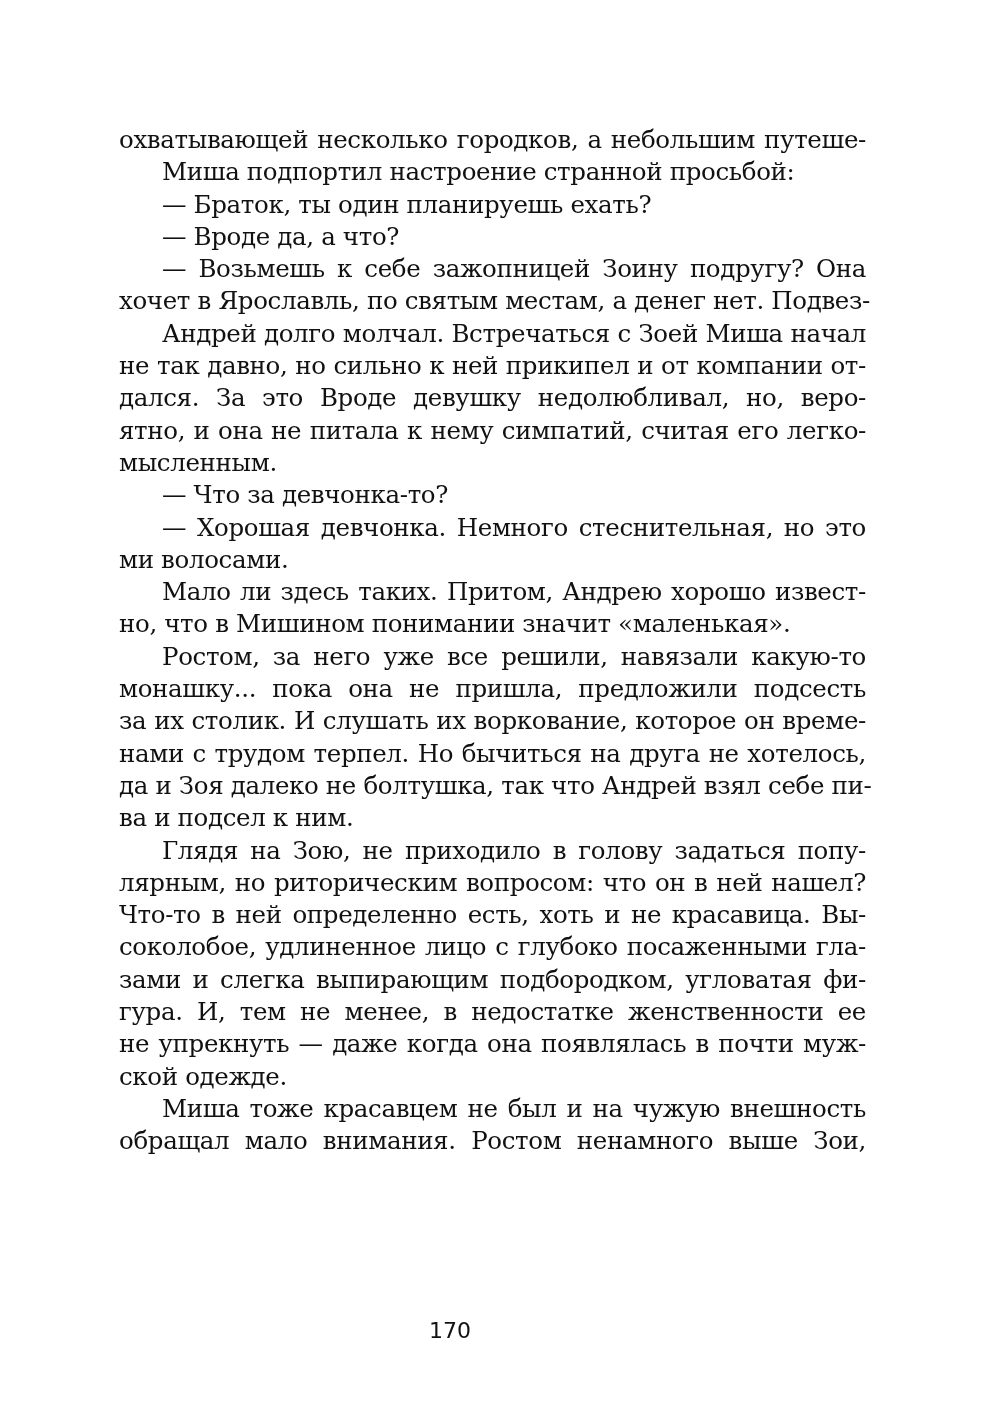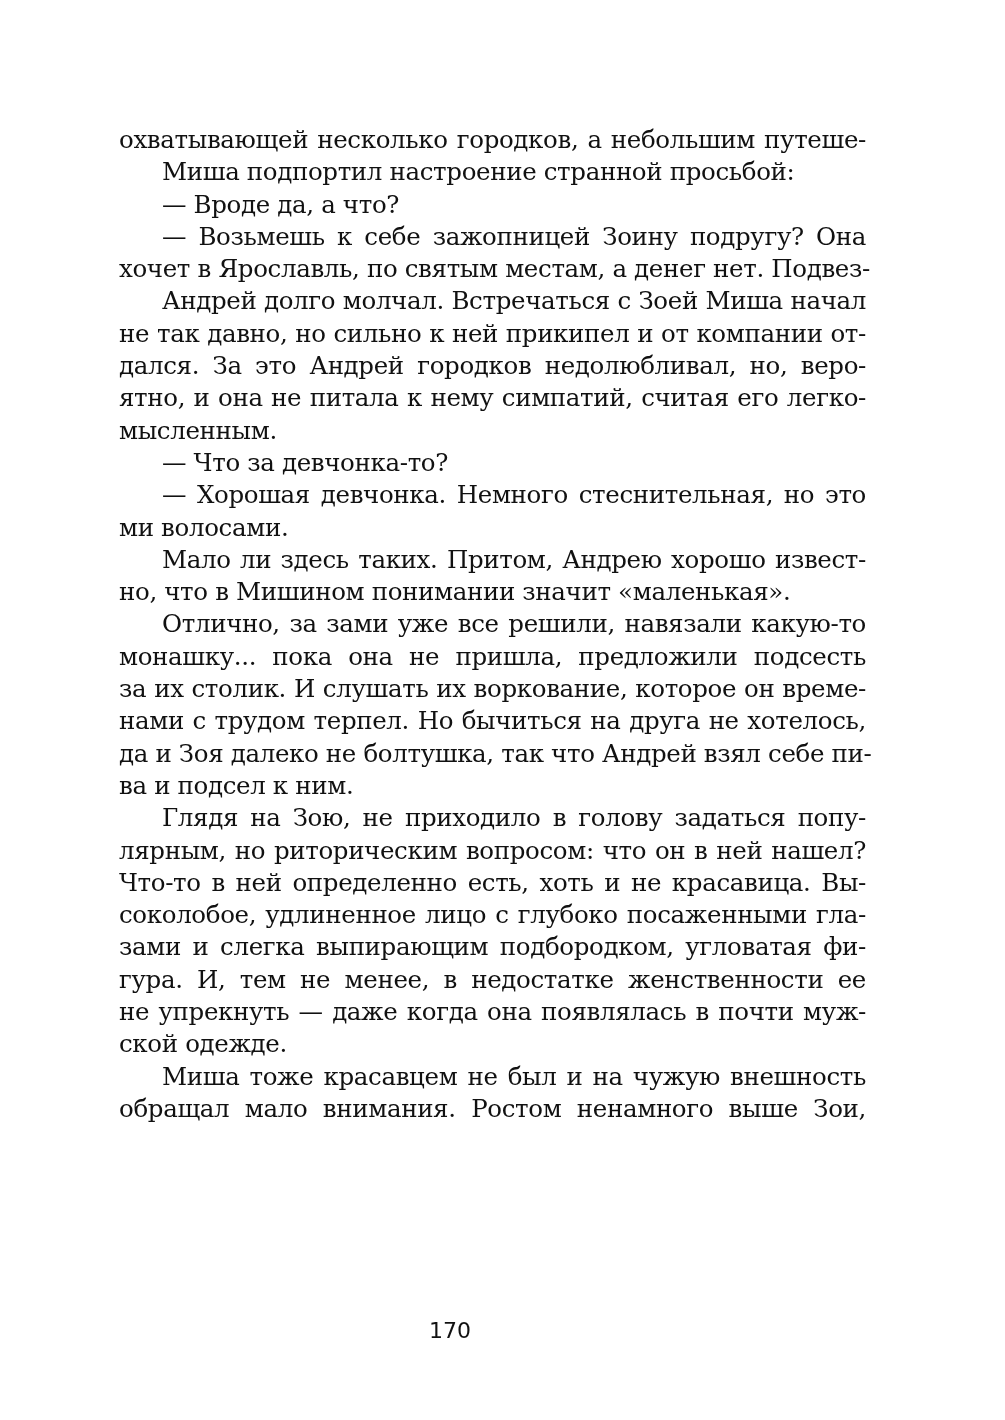--- a/index.html
+++ b/index.html
@@ -22,34 +22,35 @@
     font-family: "DejaVu Sans", "Liberation Sans", sans-serif; font-size: 22px; color: #111;
   }
 </style>
 </head>
 <body>
 
 <div class="page">
   <div class="text-block" id="text-block">
       <div class="line">охватывающей несколько городков, а небольшим путеше-</div>
       <div class="line indent last">Миша подпортил настроение странной просьбой:</div>
+      <div class="line indent last">— Браток, ты один планируешь ехать?</div>
       <div class="line indent last">— Вроде да, а что?</div>
       <div class="line indent">— Возьмешь к себе зажопницей Зоину подругу? Она</div>
       <div class="line">хочет в Ярославль, по святым местам, а денег нет. Подвез-</div>
       <div class="line indent">Андрей долго молчал. Встречаться с Зоей Миша начал</div>
       <div class="line">не так давно, но сильно к ней прикипел и от компании от-</div>
-      <div class="line">дался. За это Андрей городков недолюбливал, но, веро-</div>
+      <div class="line">дался. За это Вроде девушку недолюбливал, но, веро-</div>
       <div class="line">ятно, и она не питала к нему симпатий, считая его легко-</div>
       <div class="line last">мысленным.</div>
       <div class="line indent last">— Что за девчонка-то?</div>
       <div class="line indent">— Хорошая девчонка. Немного стеснительная, но это</div>
       <div class="line last">ми волосами.</div>
       <div class="line indent">Мало ли здесь таких. Притом, Андрею хорошо извест-</div>
       <div class="line last">но, что в Мишином понимании значит «маленькая».</div>
-      <div class="line indent">Отлично, за зами уже все решили, навязали какую-то</div>
+      <div class="line indent">Ростом, за него уже все решили, навязали какую-то</div>
       <div class="line">монашку... пока она не пришла, предложили подсесть</div>
       <div class="line">за их столик. И слушать их воркование, которое он време-</div>
       <div class="line">нами с трудом терпел. Но бычиться на друга не хотелось,</div>
       <div class="line">да и Зоя далеко не болтушка, так что Андрей взял себе пи-</div>
       <div class="line last">ва и подсел к ним.</div>
       <div class="line indent">Глядя на Зою, не приходило в голову задаться попу-</div>
       <div class="line">лярным, но риторическим вопросом: что он в ней нашел?</div>
       <div class="line">Что-то в ней определенно есть, хоть и не красавица. Вы-</div>
       <div class="line">соколобое, удлиненное лицо с глубоко посаженными гла-</div>
       <div class="line">зами и слегка выпирающим подбородком, угловатая фи-</div>

